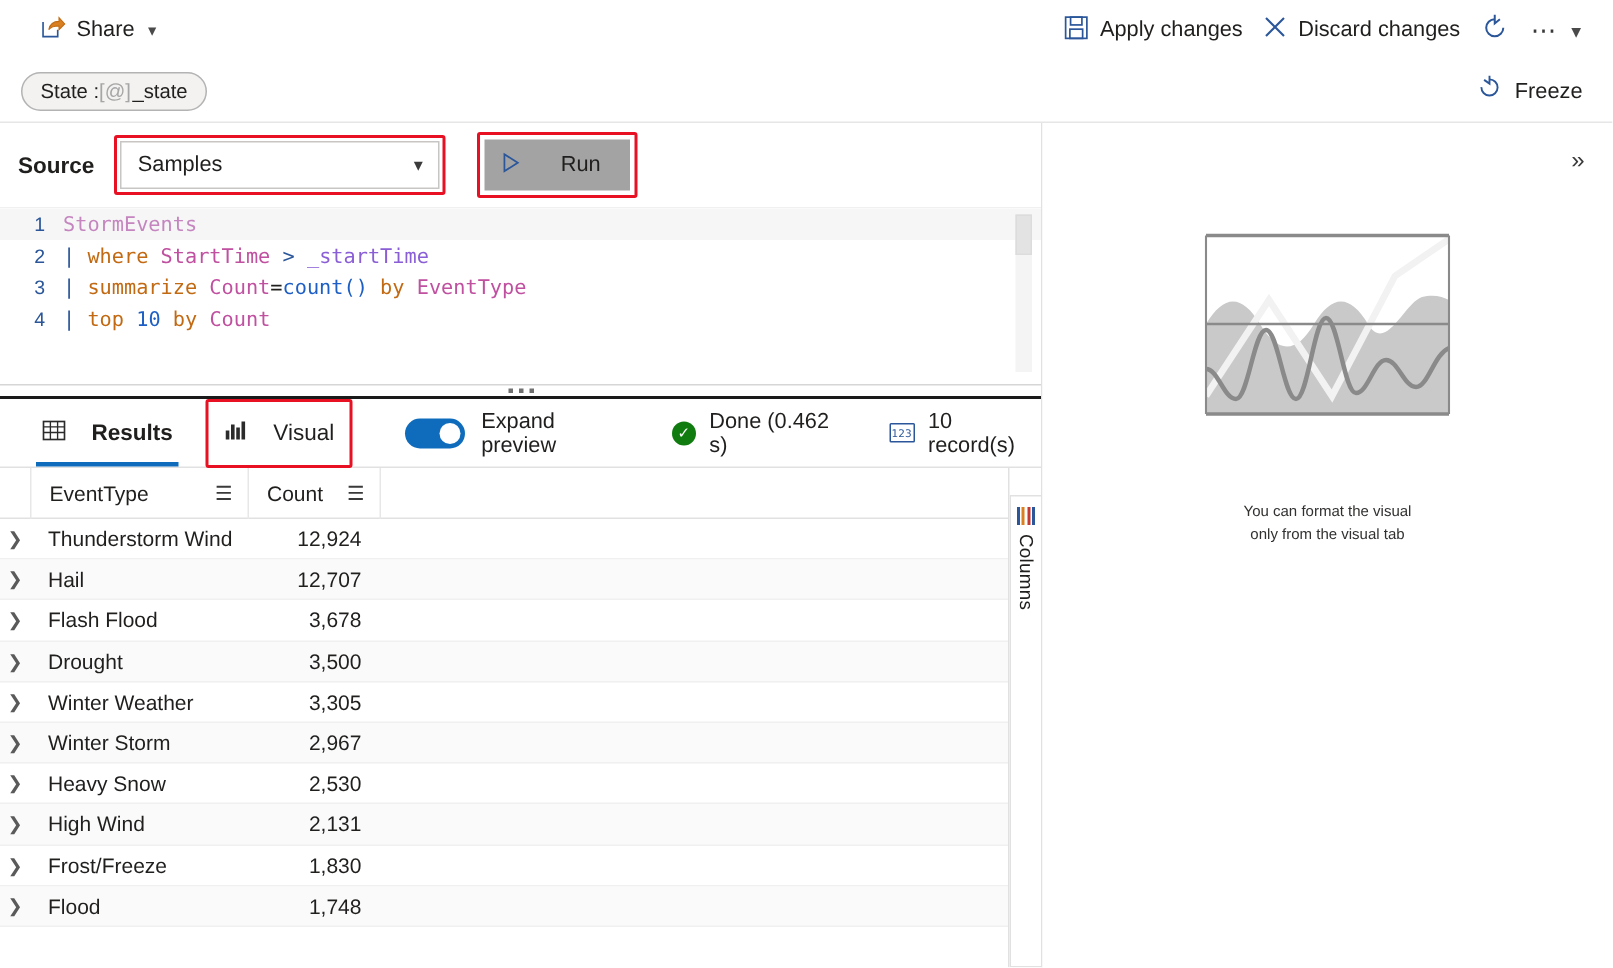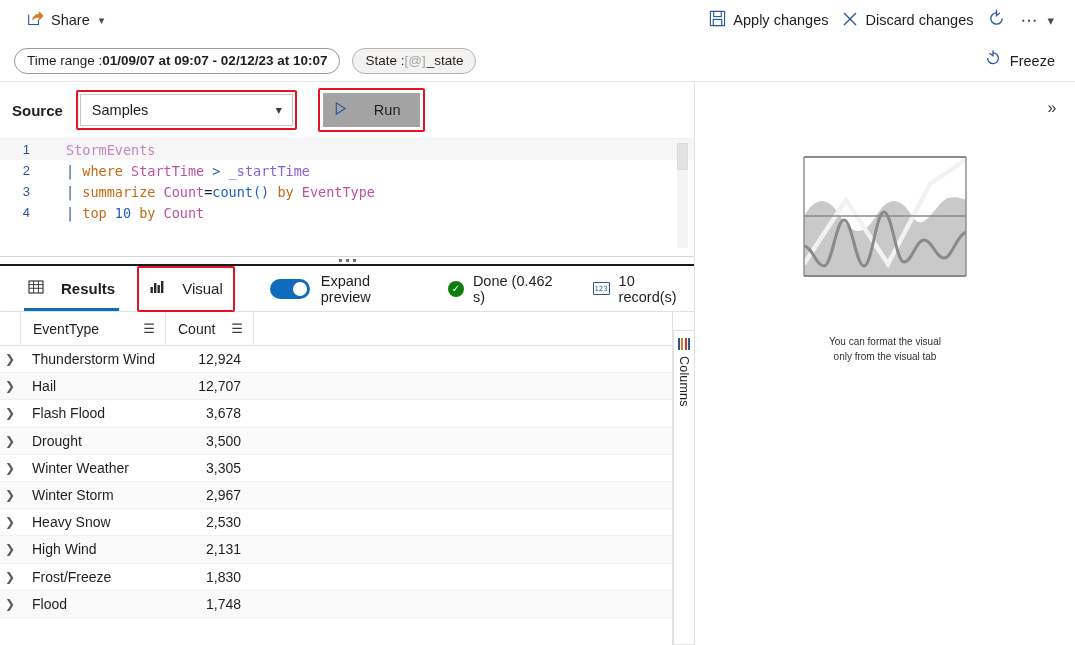--- a/index.html
+++ b/index.html
@@ -151,21 +151,21 @@
   .code-line.cur { background: #f6f6f6; }
   .gutter {
     width: 42px;
     text-align: right;
     padding-right: 12px;
     color: #2b579a;
     font-size: 13px;
     flex: none;
     font-family: "Liberation Sans", sans-serif;
   }
-  .codetext { white-space: pre; margin-left: 24px; }
+  .codetext { white-space: pre; }
   .tok-tab   { color: #c586c0; }
   .tok-op    { color: #2b579a; }
   .tok-kw    { color: #c26a13; }
   .tok-col   { color: #c050a0; }
   .tok-var   { color: #8a5fd6; }
   .tok-fn    { color: #1d5fc4; }
   .tok-num   { color: #1d5fc4; }
   .tok-plain { color: #201f1e; }
   .ed-scroll {
     position: absolute;
@@ -380,24 +380,20 @@
     </span>
   </div>
 
   <div class="cmd-item">
     <span style="font-size:17px;color:#3a3a3a;letter-spacing:1px;">⋯</span>
     <span class="chev-small" style="font-size:13px;">▾</span>
   </div>
 </div>
 
 <div class="filterbar">
-  <div class="pill">
-    <span>Time range : </span>
-    <b>01/09/07 at 09:07 - 02/12/23 at 10:07</b>
-  </div>
   <div class="pill muted">
     <span>State : </span>
     <span class="dim">[@]</span>
     <span style="margin-left:1px;">_state</span>
   </div>
   <div class="reset">
     <span>
       <svg width="18" height="18" viewBox="0 0 20 20">
         <path d="M4 9 A6 6 0 1 0 10 3.2" fill="none" stroke="#2b579a" stroke-width="1.4"></path>
         <path d="M10 0.5 L10 6.4 L6 3.6" fill="none" stroke="#2b579a" stroke-width="1.4"></path>

